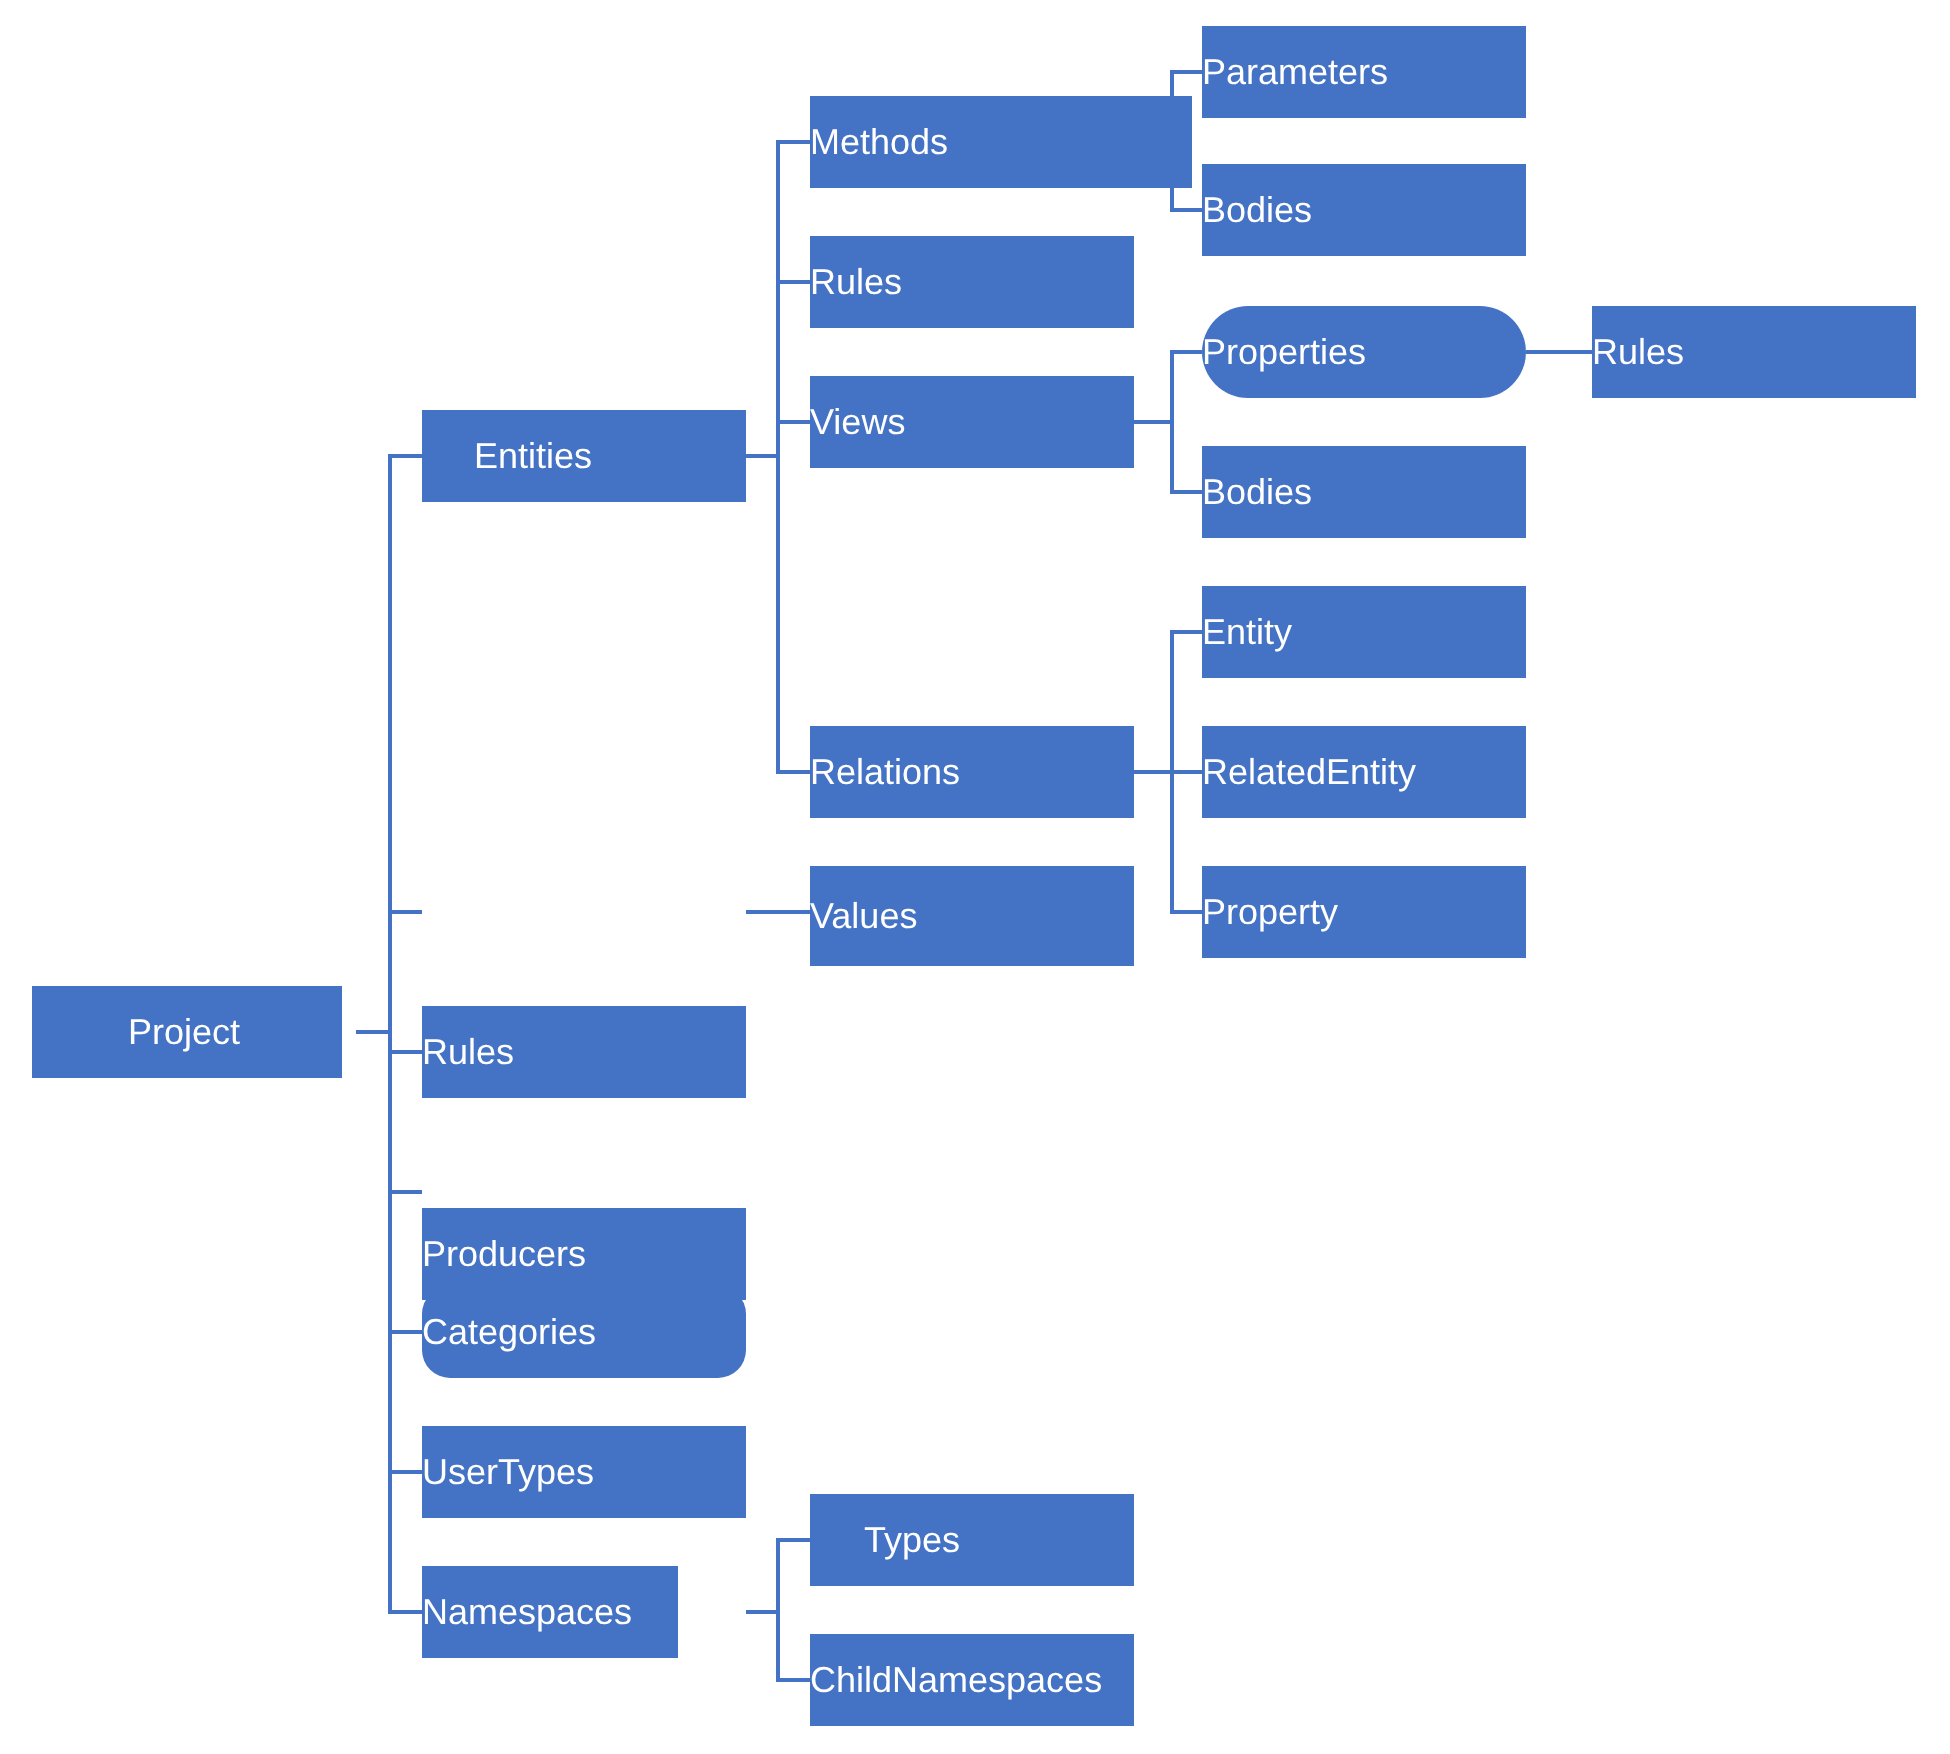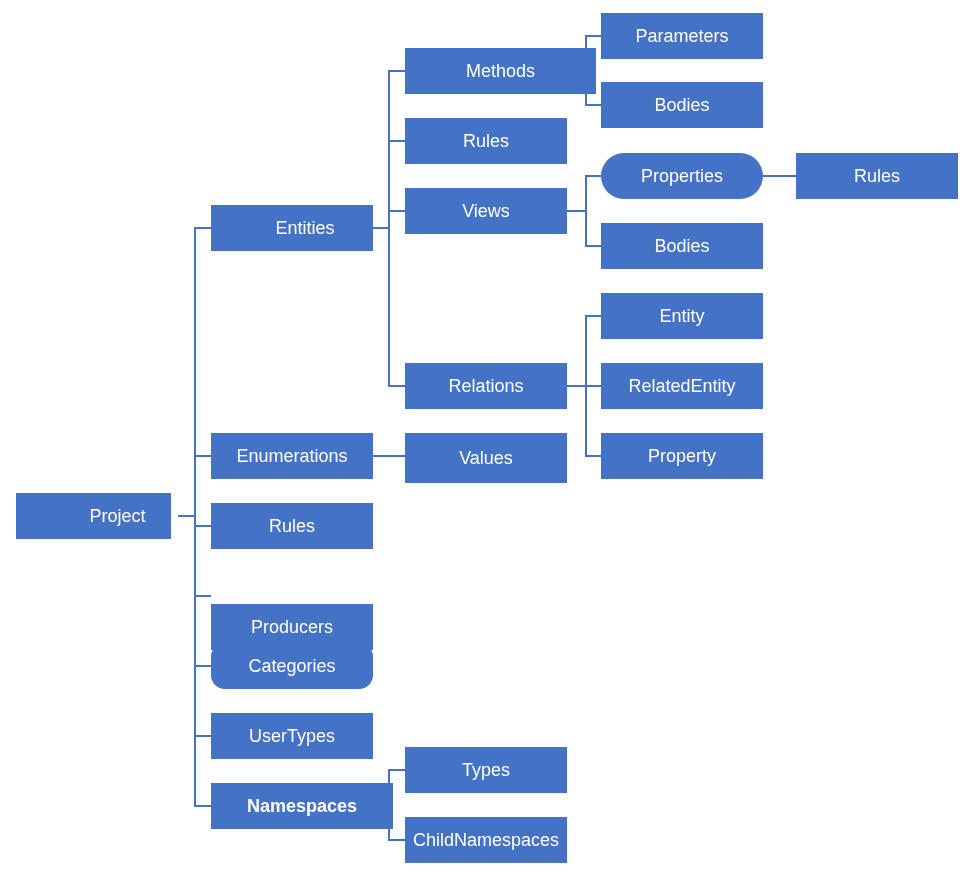--- a/index.html
+++ b/index.html
@@ -16,21 +16,21 @@
     overflow: hidden;
   }
   .node {
     position: absolute;
     width: 162px;
     height: 46px;
     background: var(--node-fill, #4472C4);
     color: var(--node-text, #ffffff);
     display: flex;
     align-items: center;
-    justify-content: center;
+    justify-content: flex-start;
     font-size: 18px;
     line-height: 1;
     box-sizing: border-box;
     white-space: nowrap;
   }
   .connector {
     position: absolute;
     background: var(--line, #4472C4);
   }
   .connector.h { height: 2px; }
@@ -72,54 +72,51 @@
     <div class="connector h" style="left: 373px; top: 805px; width: 17px;"></div>
     <div class="connector v" style="left: 388px; top: 769px; height: 72px;"></div>
     <div class="connector h" style="left: 388px; top: 769px; width: 17px;"></div>
     <div class="connector h" style="left: 388px; top: 839px; width: 17px;"></div>
     <div class="node" style="left: 16px; top: 493px; width: 155px; height: 46px; padding-left: 48px;">
       <span>Project</span>
     </div>
     <div class="node" style="left: 211px; top: 205px; width: 162px; height: 46px; padding-left: 26px;">
       <span>Entities</span>
     </div>
-    <div class="node" style="left: 211px; top: 433px; width: 162px; height: 46px;">
-      <span>Enumerations</span>
-    </div>
     <div class="node" style="left: 211px; top: 503px; width: 162px; height: 46px;">
       <span>Rules</span>
     </div>
     <div class="node" style="left: 211px; top: 573px; width: 162px; height: 46px; margin-top: 31px;">
       <span>Producers</span>
     </div>
     <div class="node" style="left: 211px; top: 643px; width: 162px; height: 46px; border-radius: 14px;">
       <span>Categories</span>
     </div>
     <div class="node" style="left: 211px; top: 713px; width: 162px; height: 46px;">
       <span>UserTypes</span>
     </div>
-    <div class="node" style="left: 211px; top: 783px; width: 182px; height: 46px; font-weight: bold;">
+    <div class="node" style="left: 211px; top: 783px; width: 128px; height: 46px;">
       <span>Namespaces</span>
     </div>
     <div class="node" style="left: 405px; top: 48px; width: 191px; height: 46px;">
       <span>Methods</span>
     </div>
     <div class="node" style="left: 405px; top: 118px; width: 162px; height: 46px;">
       <span>Rules</span>
     </div>
     <div class="node" style="left: 405px; top: 363px; width: 162px; height: 46px;">
       <span>Relations</span>
     </div>
     <div class="node" style="left: 405px; top: 188px; width: 162px; height: 46px;">
       <span>Views</span>
     </div>
     <div class="node" style="left: 405px; top: 433px; width: 162px; height: 50px;">
       <span>Values</span>
     </div>
-    <div class="node" style="left: 405px; top: 747px; width: 162px; height: 46px;">
+    <div class="node" style="left: 405px; top: 747px; width: 162px; height: 46px; padding-left: 27px;">
       <span>Types</span>
     </div>
     <div class="node" style="left: 405px; top: 817px; width: 162px; height: 46px;">
       <span>ChildNamespaces</span>
     </div>
     <div class="node" style="left: 601px; top: 13px; width: 162px; height: 46px;">
       <span>Parameters</span>
     </div>
     <div class="node" style="left: 601px; top: 82px; width: 162px; height: 46px;">
       <span>Bodies</span>

